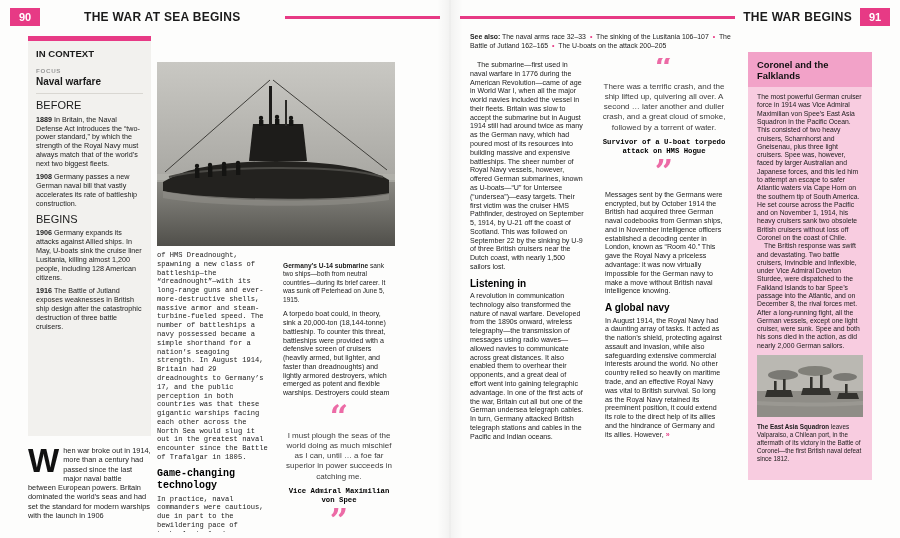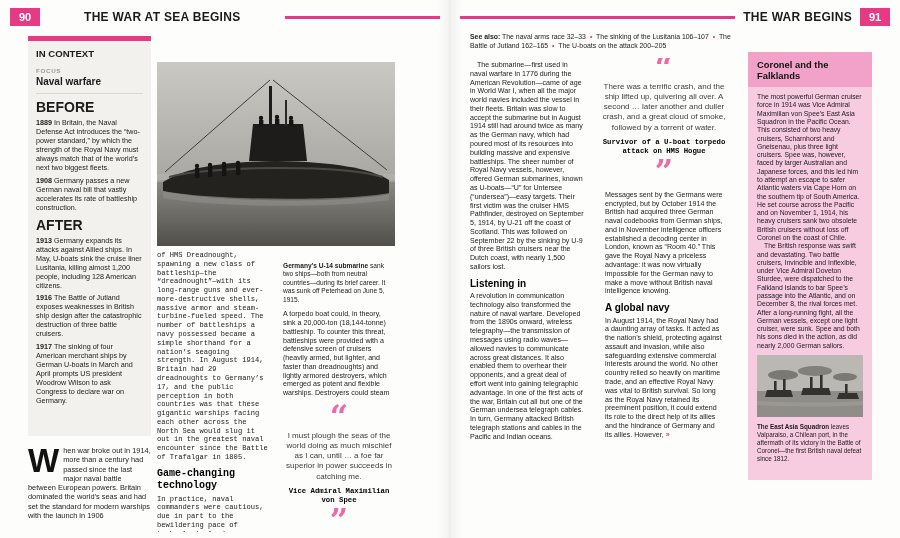--- a/index.html
+++ b/index.html
@@ -28,21 +28,21 @@
   .incontext{
     position:absolute;left:28px;top:36px;width:123px;height:400px;
     background:#f2f1ee;border-top:5px solid var(--pink);
     padding:7px 8px;box-sizing:border-box;overflow:hidden;
     font-size:7.2px;line-height:1.24;
   }
   .ic-title{font-weight:bold;font-size:9.6px;margin-bottom:7px;}
   .ic-label{color:#999;font-size:6.2px;font-weight:bold;letter-spacing:.7px;margin-bottom:1px;}
   .ic-focus{font-weight:bold;font-size:10px;margin-bottom:4px;}
   .ic-divider{border-top:1px solid #d9d7d2;margin:5px 0;}
-  .ic-section{font-weight:bold;font-size:14px;margin:2px 0 3px;}
+  .ic-section{font-weight:normal;font-size:11px;margin:2px 0 3px;}
   .ic-entry{margin:0 0 4px;}
   .ic-year{font-weight:bold;}
   
   .intro{position:absolute;left:28px;top:446px;width:123px;height:88px;font-size:7.4px;line-height:1.25;overflow:hidden;}
   .dropcap{float:left;font-size:33px;line-height:27px;font-weight:bold;margin:1px 4px 0 0;color:#111;}
   
   .photo1{position:absolute;left:157px;top:62px;width:238px;height:184px;}
   .photo1 svg,.sb-photo svg{display:block;width:100%;height:100%;}
   
   .col{position:absolute;font-size:7.1px;line-height:1.24;overflow:hidden;}
@@ -96,24 +96,23 @@
   </header>
 
   <aside class="incontext">
     <div class="ic-title">IN CONTEXT</div>
     <div class="ic-label">FOCUS</div>
     <div class="ic-focus">Naval warfare</div>
     <div class="ic-divider"></div>
     <div class="ic-section">BEFORE</div>
     <p class="ic-entry"><span class="ic-year">1889</span> <span>In Britain, the Naval Defense Act introduces the “two-power standard,” by which the strength of the Royal Navy must always match that of the world’s next two biggest fleets.</span></p>
     <p class="ic-entry"><span class="ic-year">1908</span> <span>Germany passes a new German naval bill that vastly accelerates its rate of battleship construction.</span></p>
-    <div class="ic-section">AFTER</div>
-    <p class="ic-entry"><span class="ic-year">1913</span> <span>Germany expands its attacks against Allied ships. In May, U-boats sink the cruise liner Lusitania, killing almost 1,200 people, including 128 American citizens.</span></p>
+    <div class="ic-section">BEGINS</div>
+    <p class="ic-entry"><span class="ic-year">1906</span> <span>Germany expands its attacks against Allied ships. In May, U-boats sink the cruise liner Lusitania, killing almost 1,200 people, including 128 American citizens.</span></p>
     <p class="ic-entry"><span class="ic-year">1916</span> <span>The Battle of Jutland exposes weaknesses in British ship design after the catastrophic destruction of three battle cruisers.</span></p>
-    <p class="ic-entry"><span class="ic-year">1917</span> <span>The sinking of four American merchant ships by German U-boats in March and April prompts US president Woodrow Wilson to ask Congress to declare war on Germany.</span></p>
   </aside>
 
   <div class="intro">
     <span class="dropcap">W</span><span>hen war broke out in 1914, more than a century had passed since the last major naval battle between European powers. Britain dominated the world’s seas and had set the standard for modern warships with the launch in 1906</span>
   </div>
 
   <div class="photo1">
     <svg viewBox="0 0 238 184" preserveAspectRatio="none" aria-hidden="true">
       <defs>
         <linearGradient id="sky" x1="0" y1="0" x2="0" y2="1">

